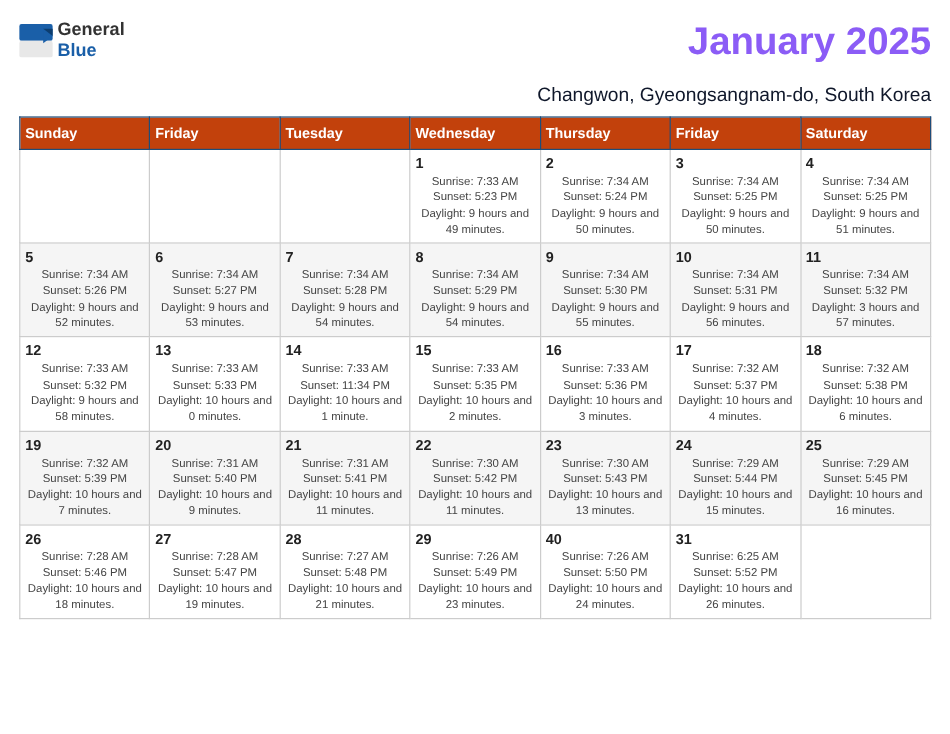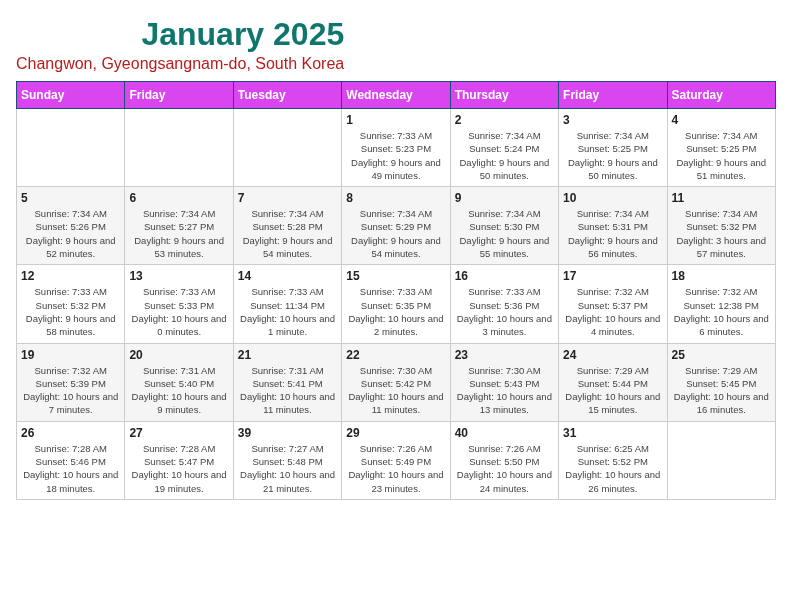--- a/index.html
+++ b/index.html
@@ -34,34 +34,34 @@
     .logo-icon {
       width: 28px;
       height: 28px;
     }
     .title-area {
       text-align: right;
     }
     .calendar-title {
       font-size: 32px;
       font-weight: bold;
-      color: #0f766e;
+      color: #8b5cf6;
     }
     .calendar-subtitle {
       font-size: 16px;
-      color: #b91c1c;
-      margin-top: 2px;
+      color: #0f172a;
+      margin-top: 18px;
     }
     .calendar {
       width: 100%;
       border-collapse: collapse;
       margin-top: 8px;
     }
     .calendar th {
-      background: #d946ef;
+      background: #c2410c;
       color: #fff;
       font-size: 12px;
       font-weight: bold;
       padding: 6px 4px;
       text-align: left;
       border: 1px solid #1e4d7a;
     }
     .calendar td {
       border: 1px solid #ccc;
       vertical-align: top;
@@ -89,20 +89,32 @@
       text-align: center;
     }
     .empty-cell {
       background: #f9f9f9;
     }
   </style>
 </head>
 <body>
 
 <div class="header-area">
+  <div class="logo">
+    <svg class="logo-icon" viewBox="0 0 28 28">
+      <rect width="28" height="14" fill="#1a5fa8" rx="2"></rect>
+      <rect y="14" width="28" height="14" fill="#e8e8e8" rx="2"></rect>
+      <polygon points="20,4 28,10 20,16" fill="#1a5fa8"></polygon>
+      <polygon points="20,4 28,10 28,4" fill="#0d3d6e"></polygon>
+    </svg>
+    <div>
+      <span class="logo-text-general">General</span><br>
+      <span class="logo-text-blue">Blue</span>
+    </div>
+  </div>
   <div class="title-area">
     <div class="calendar-title">January 2025</div>
     <div class="calendar-subtitle">Changwon, Gyeongsangnam-do, South Korea</div>
   </div>
 </div>
 
 <table class="calendar">
   <thead>
     <tr>
     <th>Sunday</th>
@@ -256,21 +268,21 @@
         <div class="day-info">
           <span>Sunrise: 7:32 AM</span><br>
           <span>Sunset: 5:37 PM</span><br>
           <span>Daylight: 10 hours and 4 minutes.</span>
         </div>
       </td>
         <td>
         <span class="day-number">18</span>
         <div class="day-info">
           <span>Sunrise: 7:32 AM</span><br>
-          <span>Sunset: 12:38 PM</span><br>
+          <span>Sunset: 5:38 PM</span><br>
           <span>Daylight: 10 hours and 6 minutes.</span>
         </div>
       </td>
       </tr>
       <tr>
         <td>
         <span class="day-number">19</span>
         <div class="day-info">
           <span>Sunrise: 7:32 AM</span><br>
           <span>Sunset: 5:39 PM</span><br>
@@ -337,21 +349,21 @@
       </td>
         <td>
         <span class="day-number">27</span>
         <div class="day-info">
           <span>Sunrise: 7:28 AM</span><br>
           <span>Sunset: 5:47 PM</span><br>
           <span>Daylight: 10 hours and 19 minutes.</span>
         </div>
       </td>
         <td>
-        <span class="day-number">39</span>
+        <span class="day-number">28</span>
         <div class="day-info">
           <span>Sunrise: 7:27 AM</span><br>
           <span>Sunset: 5:48 PM</span><br>
           <span>Daylight: 10 hours and 21 minutes.</span>
         </div>
       </td>
         <td>
         <span class="day-number">29</span>
         <div class="day-info">
           <span>Sunrise: 7:26 AM</span><br>

